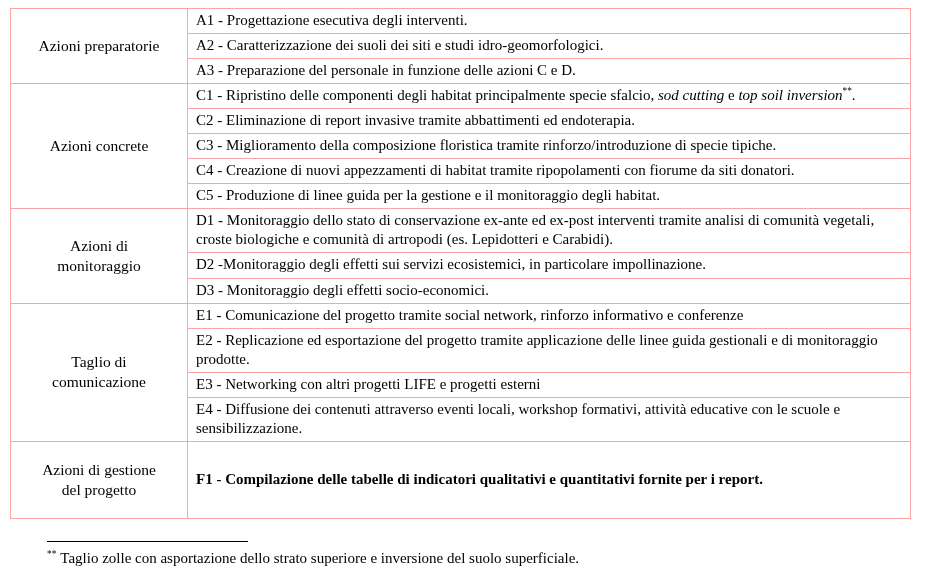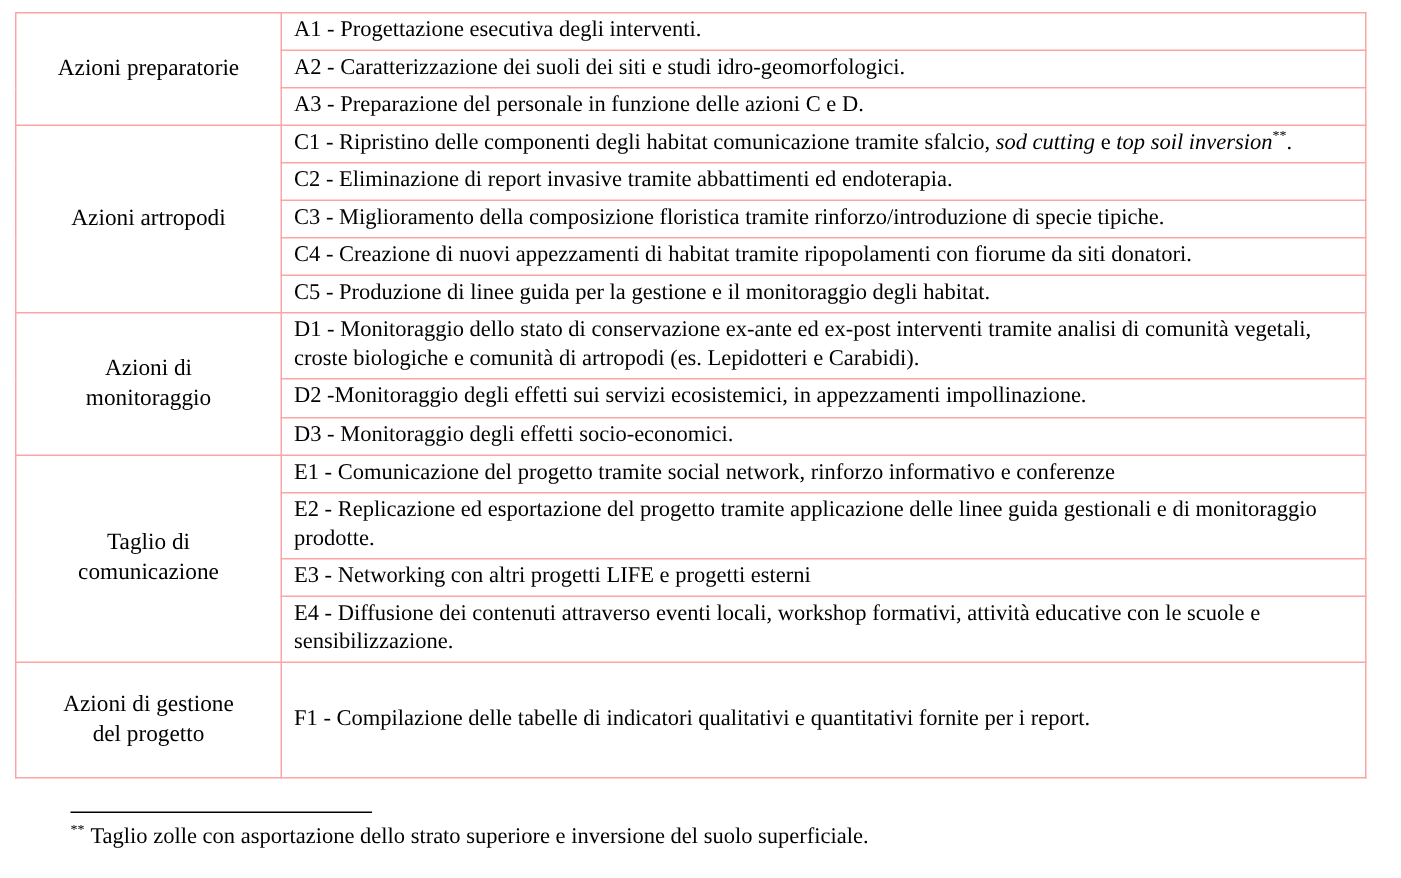--- a/index.html
+++ b/index.html
@@ -26,21 +26,21 @@
     font-size: 15.5px;
     line-height: 1.3;
     padding: 2px 22px;
   }
   td.action-cell {
     font-size: 15px;
     line-height: 1.27;
     vertical-align: middle;
     padding: 2px 6px 3px 8px;
   }
-  tr.row-tall td.action-cell { height: 77px; }
+  tr.row-tall td.action-cell { height: 77px; font-weight: bold; }
   td.action-cell em { }
   sup.seg-sup, sup.footnote-marker {
     font-size: 0.62em;
     vertical-align: super;
     line-height: 0;
   }
 
   .footnote { margin-top: 22px; margin-left: 37px; }
   .footnote-rule {
     width: 201px;
@@ -65,41 +65,41 @@
           <td class="category-cell" rowspan="3">Azioni preparatorie</td>
           <td class="action-cell"><span>A1 - Progettazione esecutiva degli interventi.</span></td>
         </tr>
         <tr>
           <td class="action-cell"><span>A2 - Caratterizzazione dei suoli dei siti e studi idro-geomorfologici.</span></td>
         </tr>
         <tr>
           <td class="action-cell"><span>A3 - Preparazione del personale in funzione delle azioni C e D.</span></td>
         </tr>
         <tr>
-          <td class="category-cell" rowspan="5">Azioni artropodi</td>
-          <td class="action-cell"><span>C1 - Ripristino delle componenti degli habitat comunicazione tramite sfalcio, </span><em>sod cutting</em><span> e </span><em>top soil inversion</em><sup class="seg-sup">**</sup><span>.</span></td>
+          <td class="category-cell" rowspan="5">Azioni concrete</td>
+          <td class="action-cell"><span>C1 - Ripristino delle componenti degli habitat principalmente specie sfalcio, </span><em>sod cutting</em><span> e </span><em>top soil inversion</em><sup class="seg-sup">**</sup><span>.</span></td>
         </tr>
         <tr>
           <td class="action-cell"><span>C2 - Eliminazione di report invasive tramite abbattimenti ed endoterapia.</span></td>
         </tr>
         <tr>
           <td class="action-cell"><span>C3 - Miglioramento della composizione floristica tramite rinforzo/introduzione di specie tipiche.</span></td>
         </tr>
         <tr>
           <td class="action-cell"><span>C4 - Creazione di nuovi appezzamenti di habitat tramite ripopolamenti con fiorume da siti donatori.</span></td>
         </tr>
         <tr>
           <td class="action-cell"><span>C5 - Produzione di linee guida per la gestione e il monitoraggio degli habitat.</span></td>
         </tr>
         <tr>
           <td class="category-cell" rowspan="3">Azioni di monitoraggio</td>
           <td class="action-cell"><span>D1 - Monitoraggio dello stato di conservazione ex-ante ed ex-post interventi tramite analisi di comunità vegetali, croste biologiche e comunità di artropodi (es. Lepidotteri e Carabidi).</span></td>
         </tr>
         <tr>
-          <td class="action-cell"><span>D2 -Monitoraggio degli effetti sui servizi ecosistemici, in appezzamenti impollinazione.</span></td>
+          <td class="action-cell"><span>D2 -Monitoraggio degli effetti sui servizi ecosistemici, in particolare impollinazione.</span></td>
         </tr>
         <tr>
           <td class="action-cell"><span>D3 - Monitoraggio degli effetti socio-economici.</span></td>
         </tr>
         <tr>
           <td class="category-cell" rowspan="4">Taglio di comunicazione</td>
           <td class="action-cell"><span>E1 - Comunicazione del progetto tramite social network, rinforzo informativo e conferenze</span></td>
         </tr>
         <tr>
           <td class="action-cell"><span>E2 - Replicazione ed esportazione del progetto tramite applicazione delle linee guida gestionali e di monitoraggio prodotte.</span></td>

